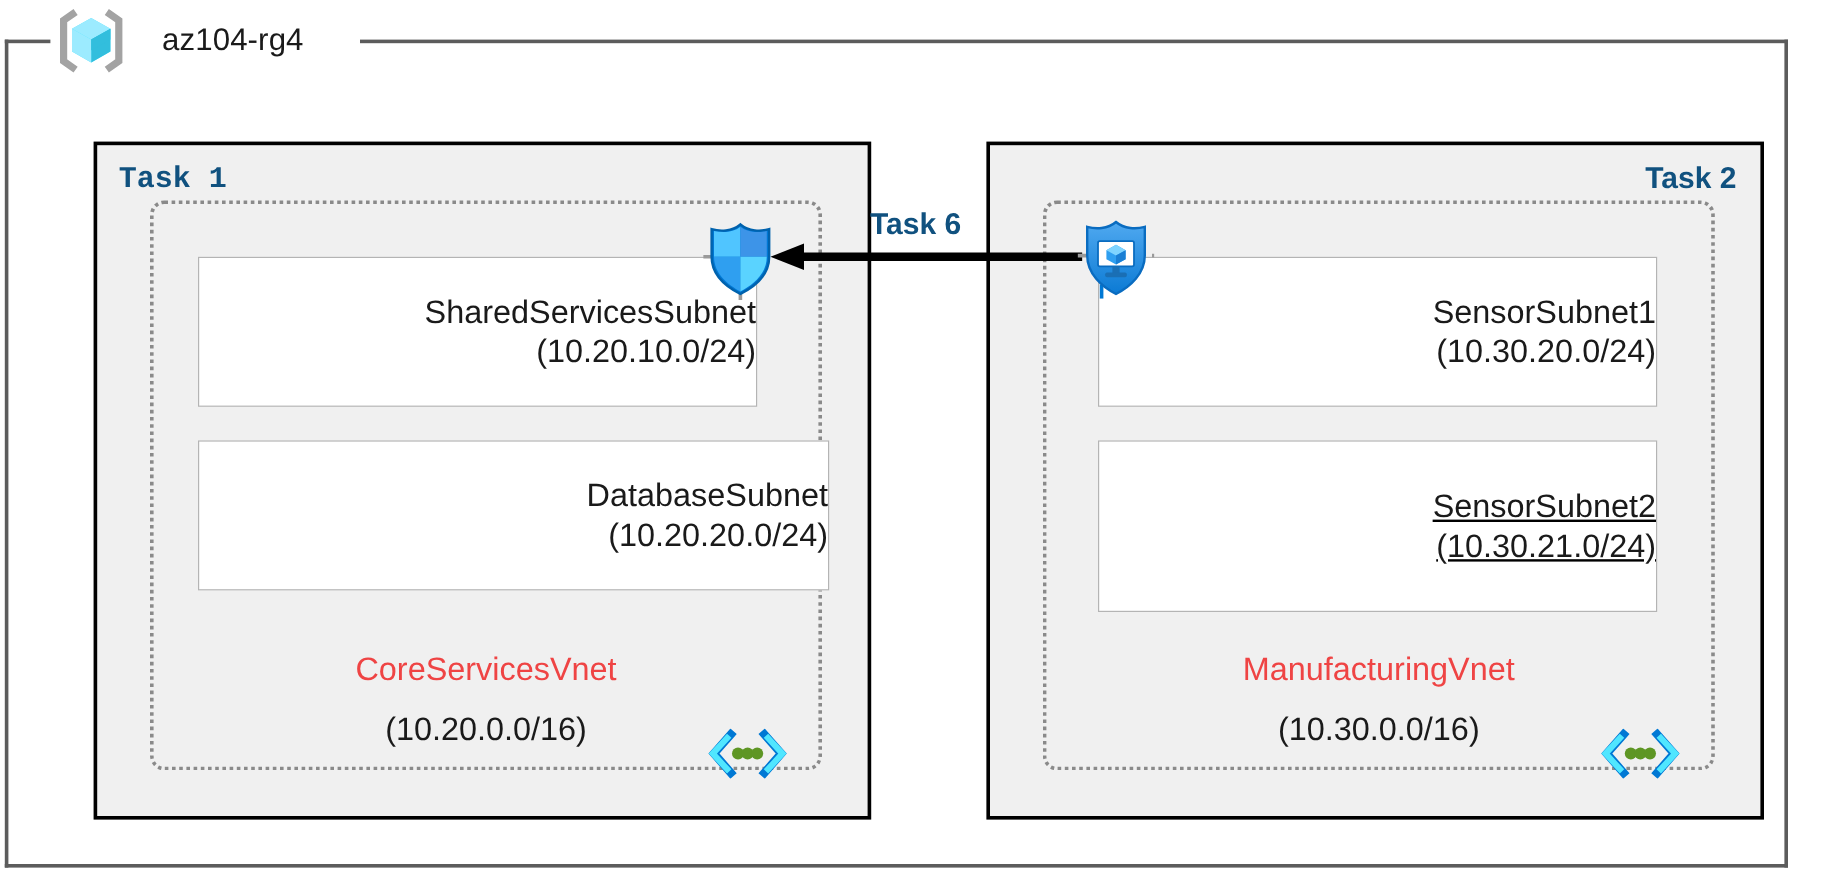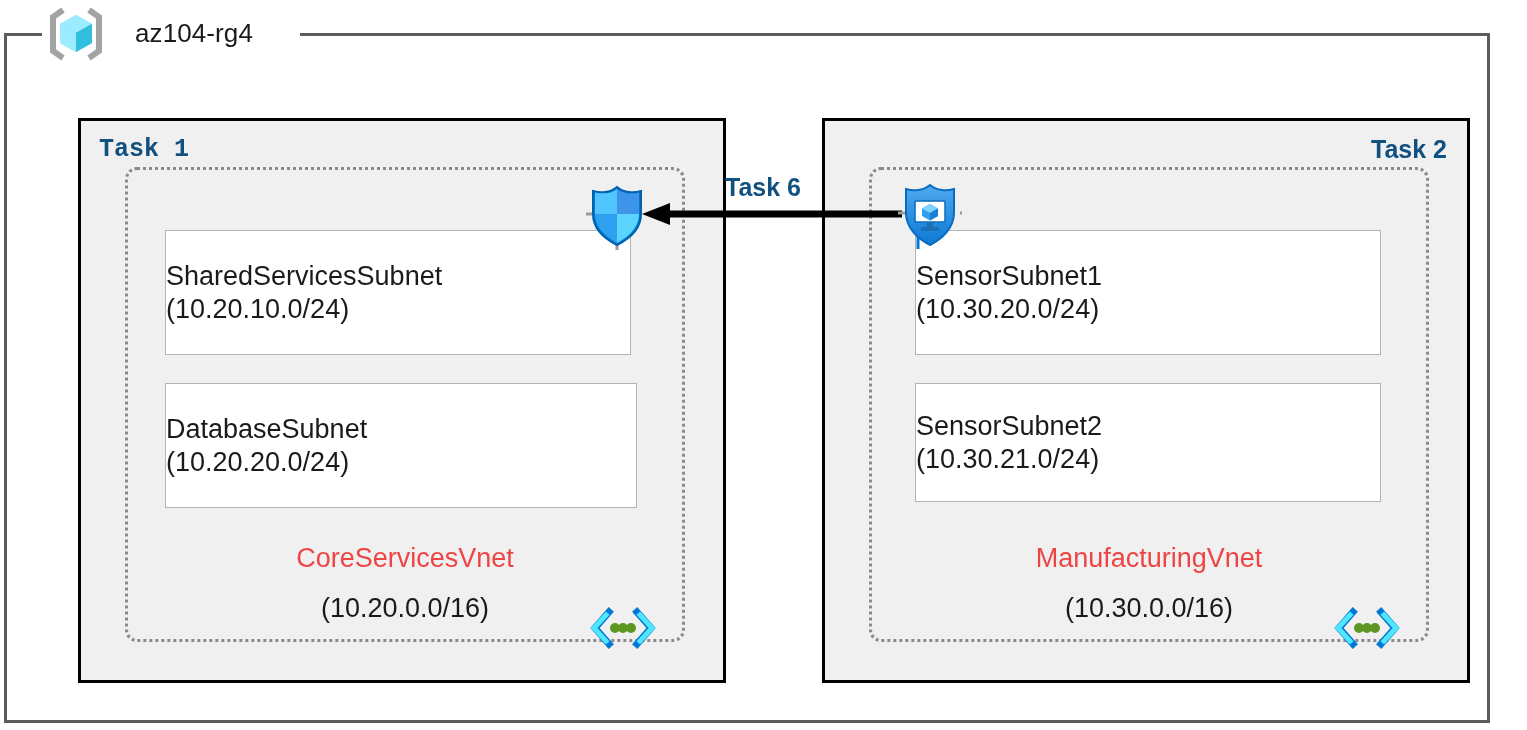--- a/index.html
+++ b/index.html
@@ -111,28 +111,27 @@
   #vnet2-box { left: 869px; top: 167px; width: 560px; height: 475px; }
 
   
   .subnet-box {
     position: absolute;
     background: #ffffff;
     border: 1px solid #b4b4b4;
     box-sizing: border-box;
     display: flex;
     flex-direction: column;
-    align-items: flex-start;
+    align-items: flex-end;
     justify-content: center;
-    margin-top: 16px;
   }
   #subnet-shared   { left: 165px; top: 214px; width: 466px; height: 125px; }
-  #subnet-database { left: 165px; top: 367px; width: 472px; height: 125px; }
+  #subnet-database { left: 165px; top: 367px; width: 526px; height: 125px; }
   #subnet-sensor1  { left: 915px; top: 214px; width: 466px; height: 125px; }
-  #subnet-sensor2  { left: 915px; top: 367px; width: 466px; height: 119px; }
+  #subnet-sensor2  { left: 915px; top: 367px; width: 466px; height: 143px; text-decoration: underline; }
 
   .subnet-name {
     font-size: 27px;
     color: #1a1a1a;
     line-height: 1.22;
     white-space: nowrap;
   }
   .subnet-cidr {
     font-size: 27px;
     color: #1a1a1a;

